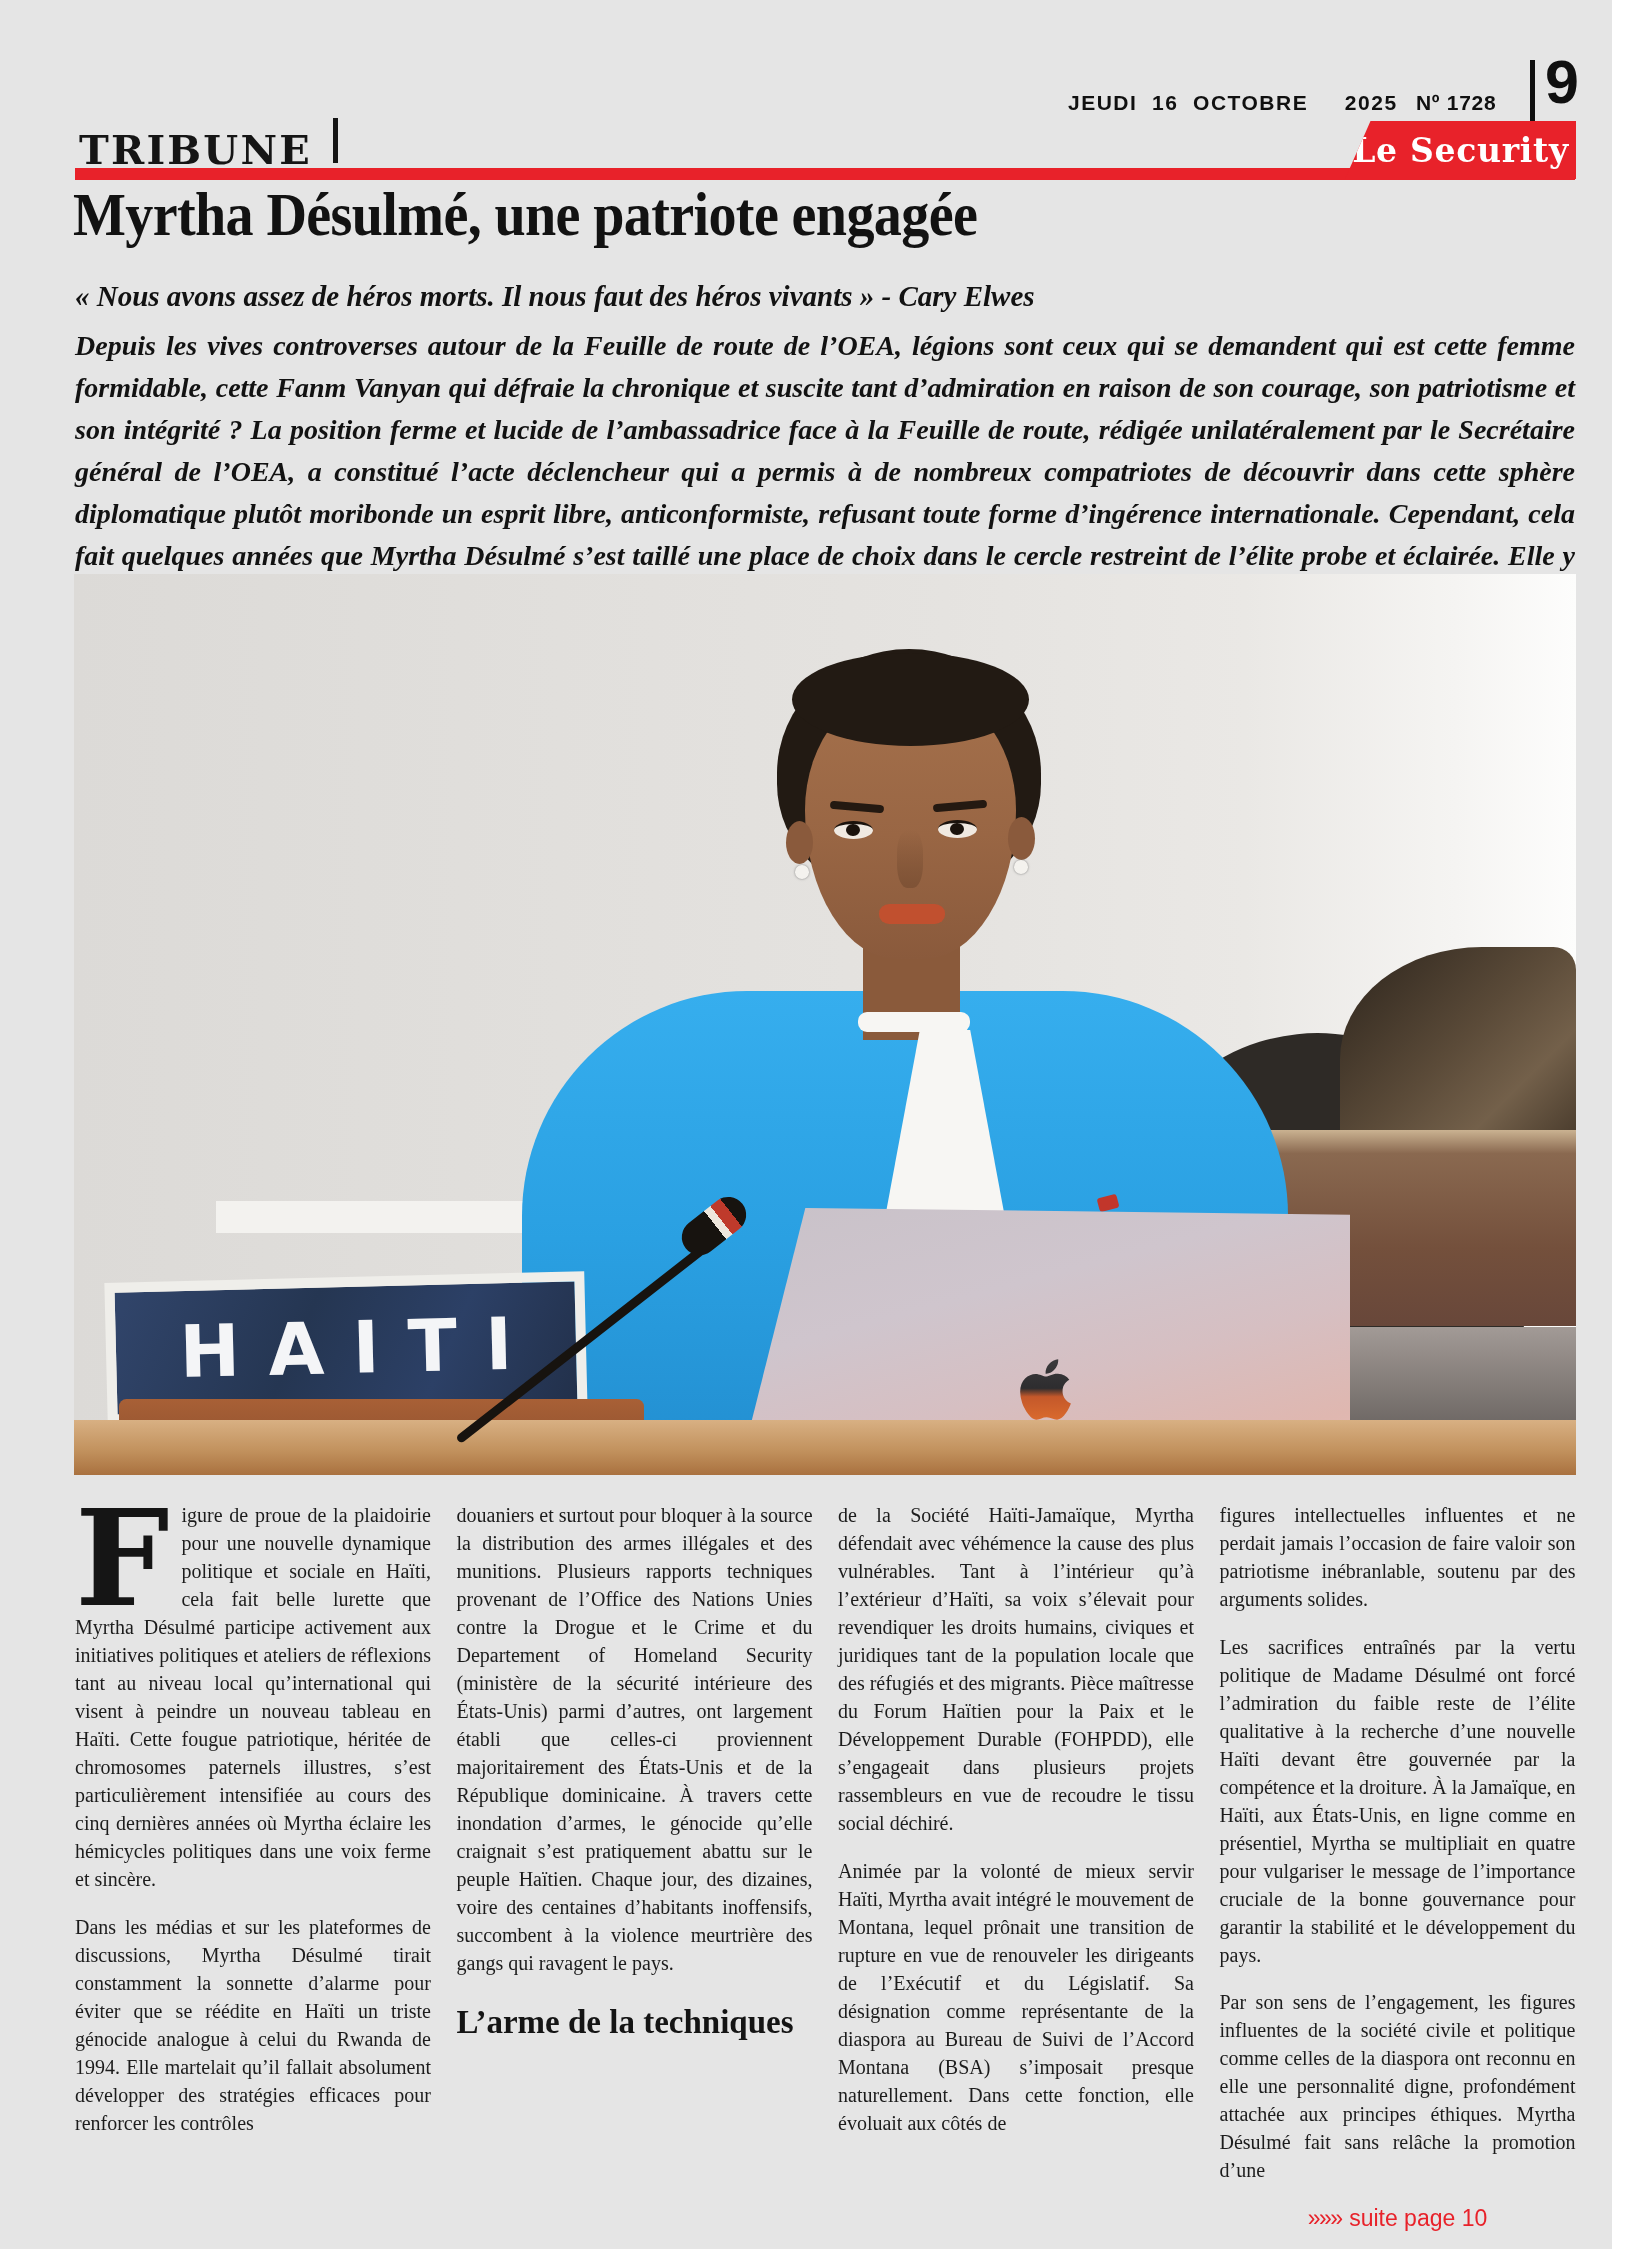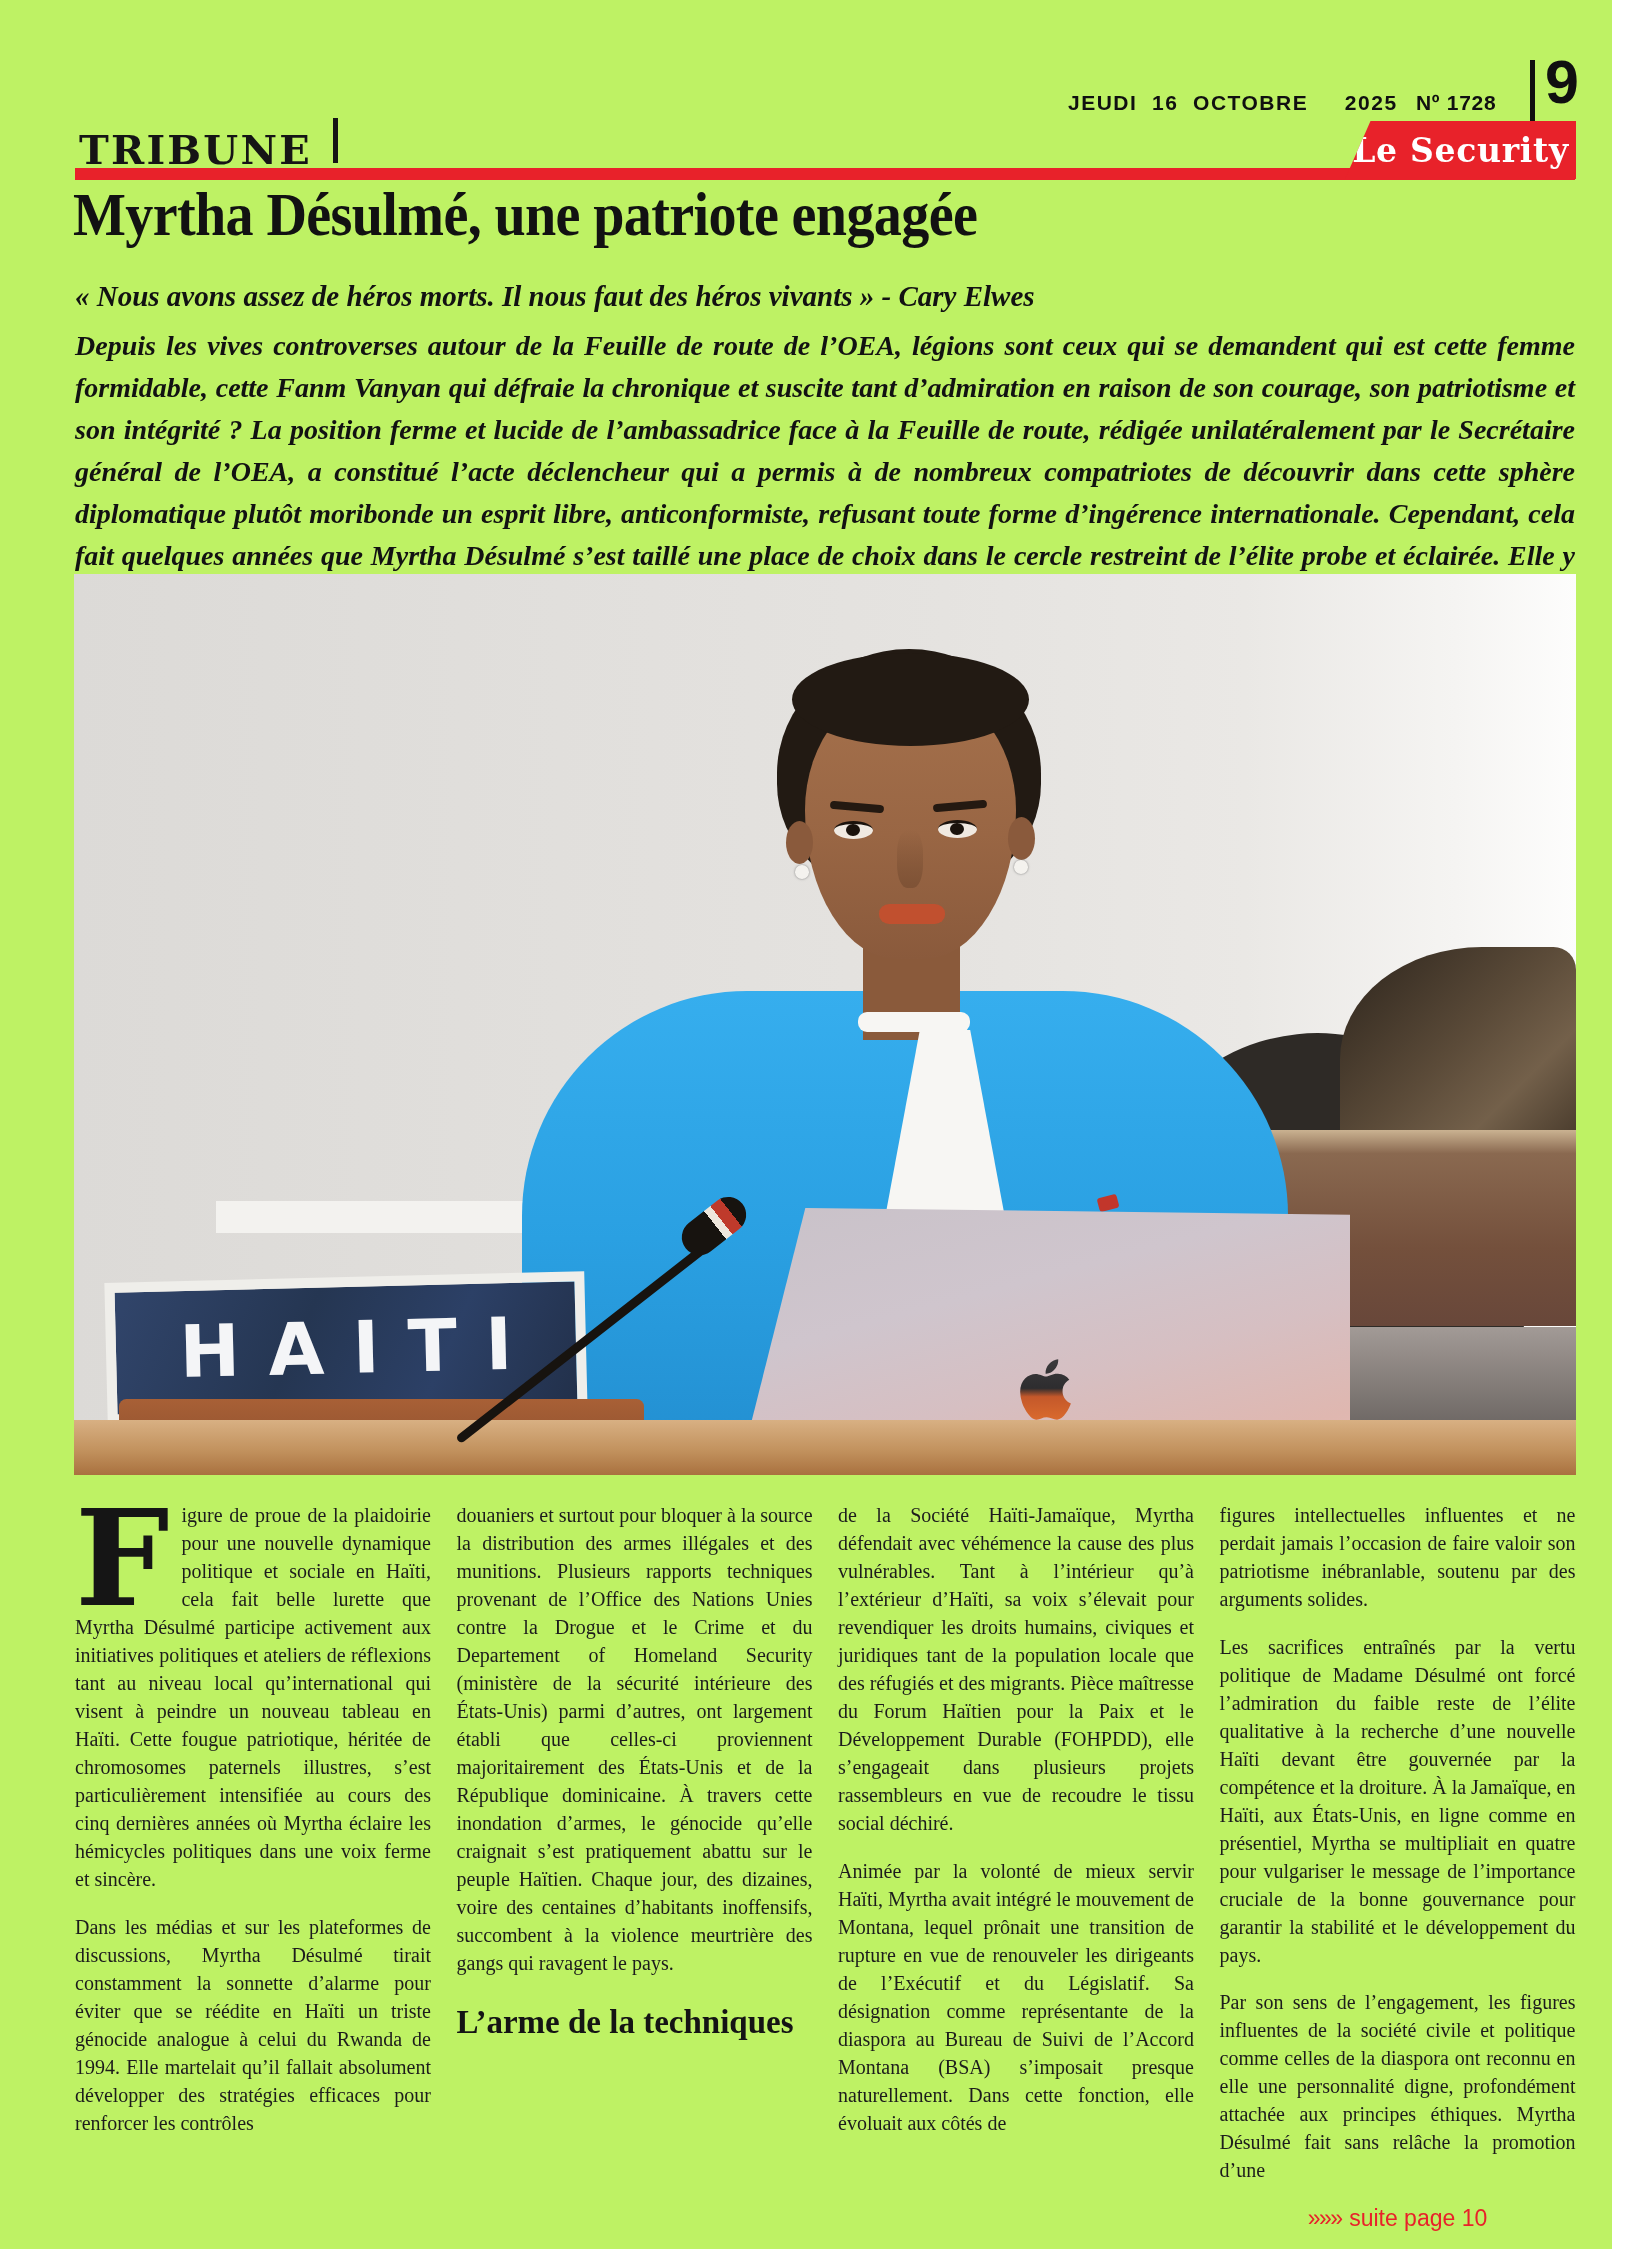--- a/index.html
+++ b/index.html
@@ -1,16 +1,16 @@
 <!DOCTYPE html>
 <html style="font-size:12px"><head>
 <meta charset="utf-8">
 <style>
   html,body{margin:0;padding:0;background:#ffffff;}
-  .page{position:relative;width:1612px;height:2250px;background:#bef264;overflow:hidden;
+  .page{position:relative;width:1612px;height:2250px;background:#e5e5e5;overflow:hidden;
         font-family:"Liberation Serif",serif;color:#131313;}
 
   
   .dateline{position:absolute;left:1068px;top:91px;font-family:"Liberation Sans",sans-serif;
             font-weight:bold;font-size:21px;letter-spacing:1.5px;white-space:pre;color:#101010;}
   .issue{position:absolute;left:1416px;top:91px;font-family:"Liberation Sans",sans-serif;
          font-weight:bold;font-size:21px;letter-spacing:0.7px;color:#101010;}
   .pagebar{position:absolute;left:1530px;top:60px;width:5.2px;height:70px;background:#101010;}
   .pagenum{position:absolute;left:1545px;top:52px;font-family:"Liberation Sans",sans-serif;
            font-weight:bold;font-size:61px;line-height:1;color:#101010;}

